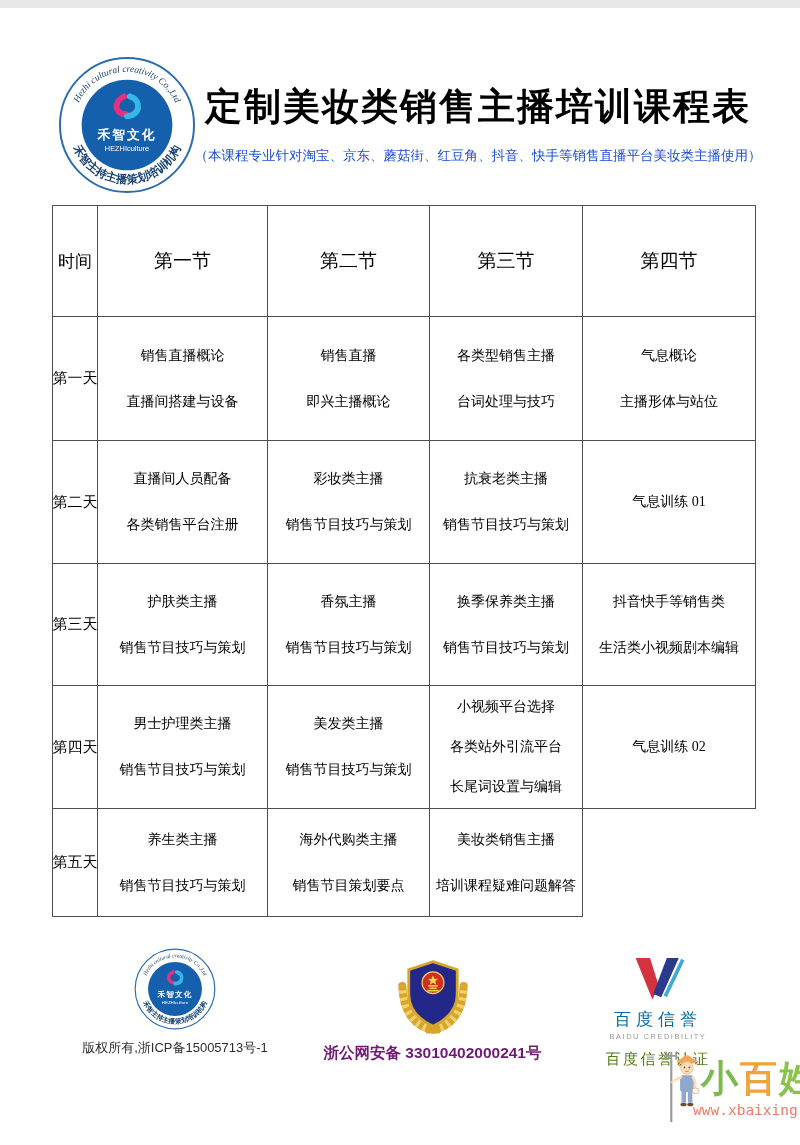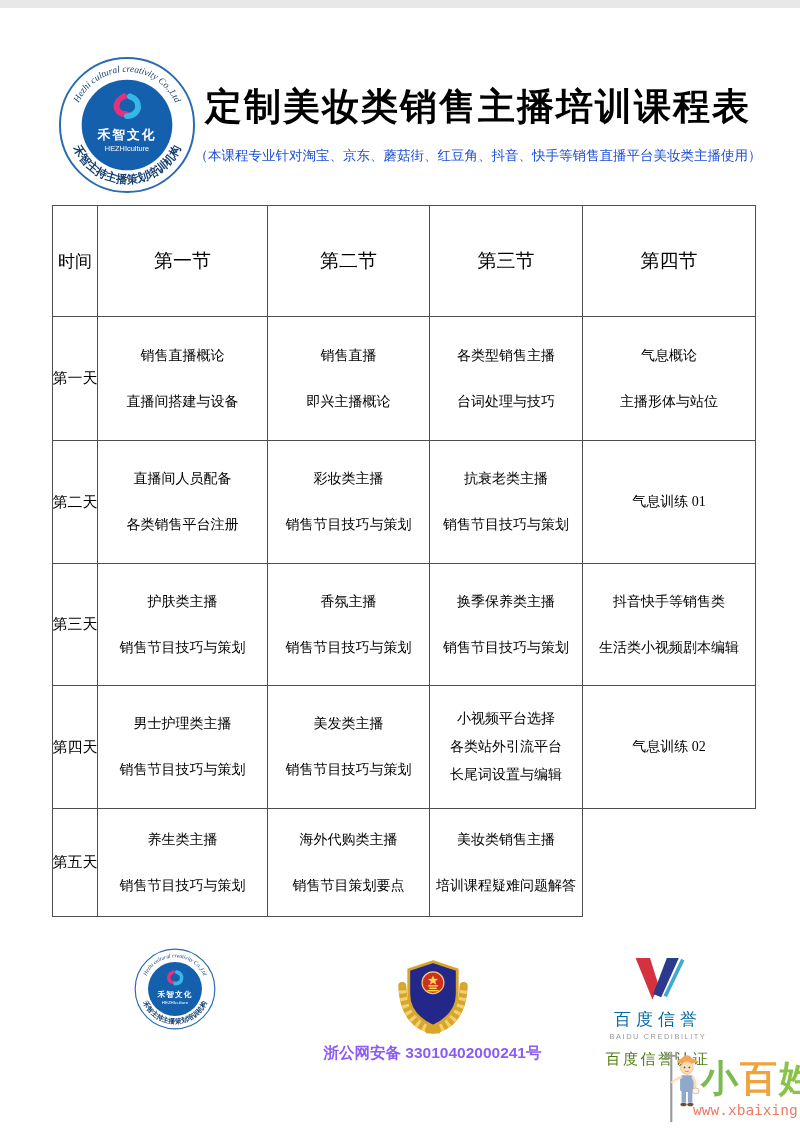--- a/index.html
+++ b/index.html
@@ -25,32 +25,32 @@
   }
   .cell {
     border-right:1px solid #4f4f4f; border-bottom:1px solid #4f4f4f;
     display:flex; flex-direction:column; align-items:center; justify-content:center;
     text-align:center; gap:26px; white-space:nowrap; overflow:hidden;
   }
   .cell.head      { font-size:19px;text-align:center; }
   .cell.time-head { font-size:17px; }
   .cell.day       { font-size:15px; }
   .cell.body      { font-size:14px; line-height:20px; }
-  .cell.tight     { gap:8px; }
+  .cell.tight     { gap:20px; }
 
   
   .footer { position:absolute; left:0; top:938px; width:800px; height:130px;
             font-family:"Liberation Sans", sans-serif; }
   .footer-left  { position:absolute; left:72px;  top:2px; width:206px; text-align:center; }
   .footer-mid   { position:absolute; left:320px; top:6px; width:225px; text-align:center; }
   .footer-right { position:absolute; left:583px; top:8px; width:150px; text-align:center; }
   .footer-logo  { width:82px; height:82px; }
   .copyright { margin-top:5px; font-size:13px; color:#2d2d2d; }
   .police-badge { width:82px; height:84px; }
-  .police { margin-top:3px; font-size:15.5px; font-weight:bold; color:#8b5cf6; }
+  .police { margin-top:3px; font-size:15.5px; font-weight:bold; color:#701a75; }
   .baidu-v { width:58px; height:48px; }
   .baidu-cn  { margin-top:2px; font-size:17px; color:#0369a1; letter-spacing:5px; }
   .baidu-en  { margin-top:1px; font-size:7.5px; color:#9a9a9a; letter-spacing:1.5px; }
   .baidu-cert{ margin-top:9px; font-size:15px; color:#4d7c0f; letter-spacing:2.5px;text-align:center; }
 
   
   .watermark { position:absolute; left:655px; top:1036px; width:145px; height:85px; }
   .wm-char { position:absolute; left:8px; top:2px; width:40px; height:82px; }
   .wm-name { position:absolute; left:46px; top:10px; font-size:37px; font-weight:bold;
              font-family:"DejaVu Sans", sans-serif; letter-spacing:2px; white-space:nowrap; }
@@ -208,20 +208,21 @@
       <div class="line">培训课程疑难问题解答</div>
     </div>
   </div>
 
   <div class="footer">
 
     <div class="footer-left">
       <svg class="footer-logo" viewBox="0 0 140 140">
         <use href="#hezhi-logo"></use>
       </svg>
+      <div class="copyright">版权所有,浙ICP备15005713号-1</div>
     </div>
 
     <div class="footer-mid">
       <svg class="police-badge" viewBox="0 0 100 104">
         <path d="M50,96 C29,93 13,76 12,42" stroke="#d7a52a" stroke-width="10" fill="none" stroke-linecap="round"></path>
         <path d="M50,96 C71,93 87,76 88,42" stroke="#d7a52a" stroke-width="10" fill="none" stroke-linecap="round"></path>
         <path d="M50,96 C29,93 13,76 12,42" stroke="#f3cf6e" stroke-width="9" fill="none" stroke-dasharray="4 5"></path>
         <path d="M50,96 C71,93 87,76 88,42" stroke="#f3cf6e" stroke-width="9" fill="none" stroke-dasharray="4 5"></path>
         <rect x="41" y="92" width="18" height="9" rx="2" fill="#d7a52a"></rect>
         <path d="M50,12 L80,22 L80,52 C80,72 67,84 50,92 C33,84 20,72 20,52 L20,22 Z" fill="#23278a" stroke="#d7a52a" stroke-width="3.5"></path>

